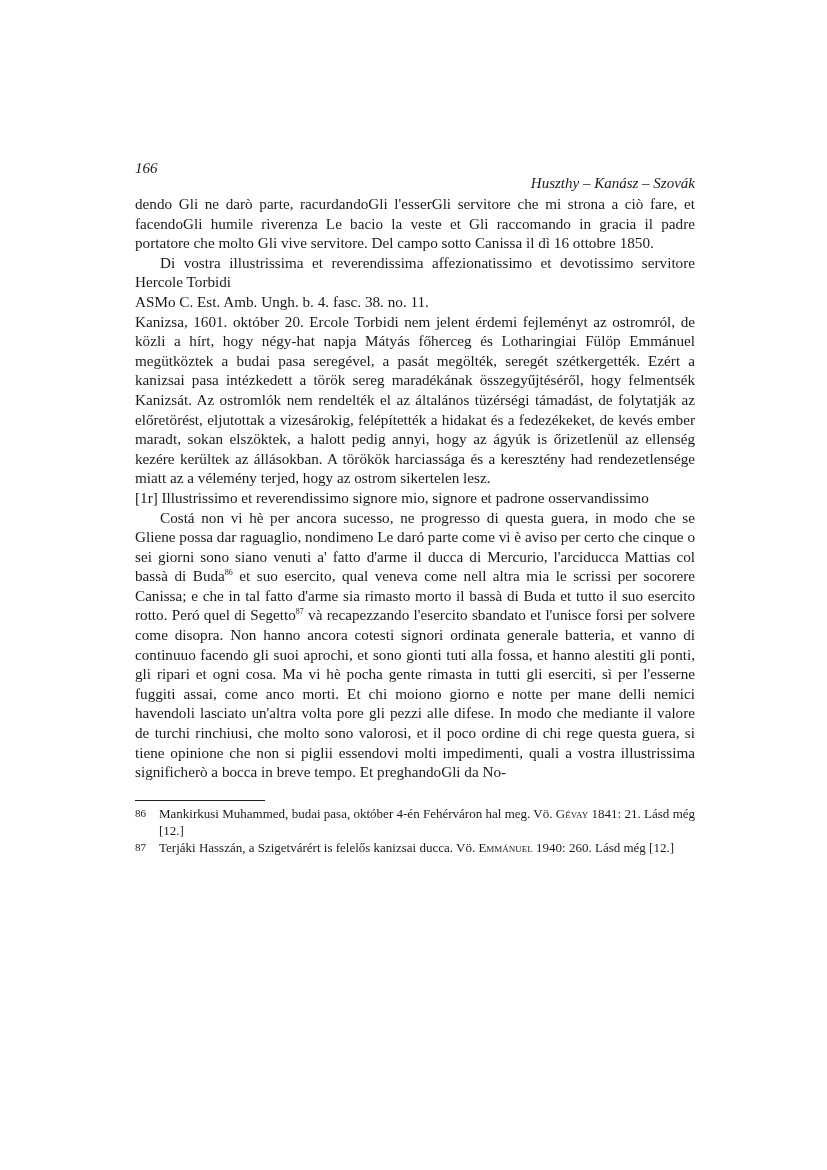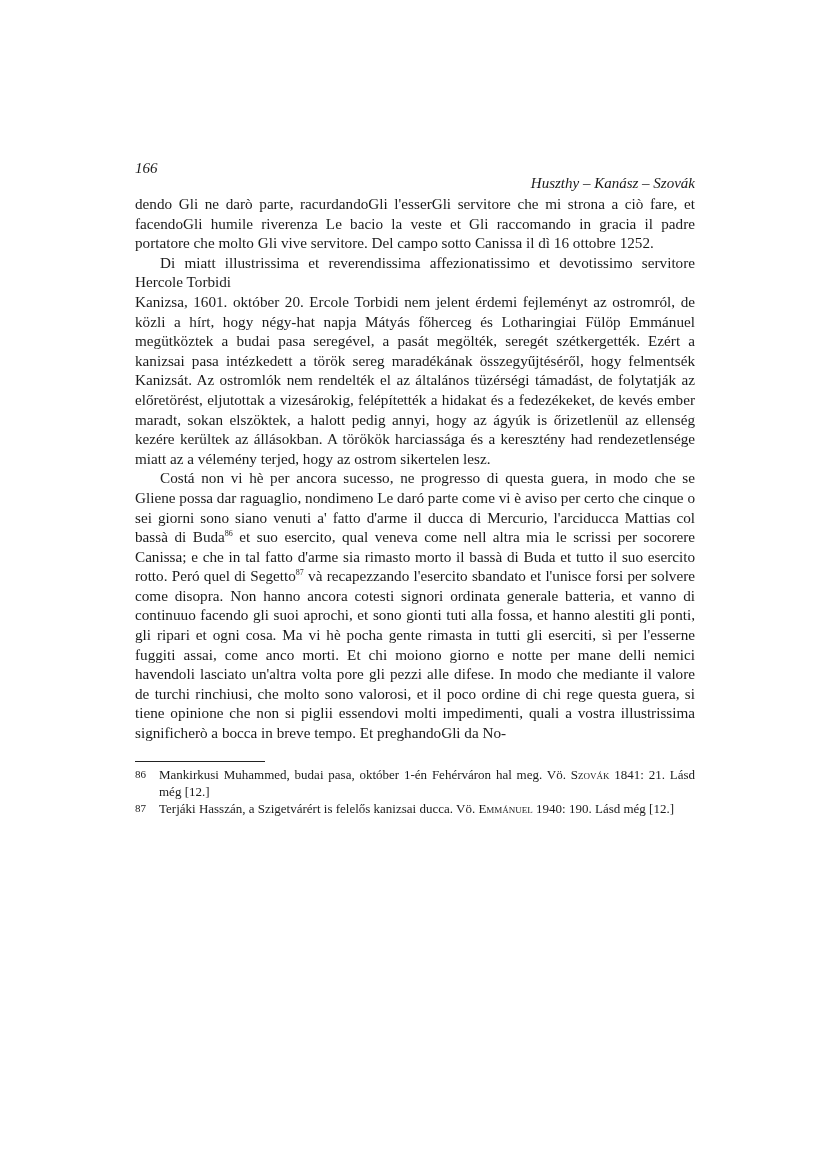--- a/index.html
+++ b/index.html
@@ -27,33 +27,35 @@
 <body>
 
 <div class="page">
 
   <div class="running-head">
     <span class="page-number">166</span>
     <span class="running-title">Huszthy – Kanász – Szovák</span>
   </div>
 
   <div class="body">
-    <p>dendo Gli ne darò parte, racurdandoGli l'esserGli servitore che mi strona a ciò fare, et facendoGli humile riverenza Le bacio la veste et Gli raccomando in gracia il padre portatore che molto Gli vive servitore. Del campo sotto Canissa il dì 16 ottobre 1252.</p>
-    <p class="indent signature">Di miatt illustrissima et reverendissima affezionatissimo et devotissimo servitore Hercole Torbidi</p>
+    <p>dendo Gli ne darò parte, racurdandoGli l'esserGli servitore che mi strona a ciò fare, et facendoGli humile riverenza Le bacio la veste et Gli raccomando in gracia il padre portatore che molto Gli vive servitore. Del campo sotto Canissa il dì 16 ottobre 1850.</p>
+    <p class="indent signature">Di vostra illustrissima et reverendissima affezionatissimo et devotissimo servitore Hercole Torbidi</p>
 
+    <p>ASMo C. Est. Amb. Ungh. b. 4. fasc. 38. no. 11.</p>
     <p class="regest">Kanizsa, 1601. október 20. Ercole Torbidi nem jelent érdemi fejleményt az ostromról, de közli a hírt, hogy négy-hat napja Mátyás főherceg és Lotharingiai Fülöp Emmánuel megütköztek a budai pasa seregével, a pasát megölték, seregét szétkergették. Ezért a kanizsai pasa intézkedett a török sereg maradékának összegyűjtéséről, hogy felmentsék Kanizsát. Az ostromlók nem rendelték el az általános tüzérségi támadást, de folytatják az előretörést, eljutottak a vizesárokig, felépítették a hidakat és a fedezékeket, de kevés ember maradt, sokan elszöktek, a halott pedig annyi, hogy az ágyúk is őrizetlenül az ellenség kezére kerültek az állásokban. A törökök harciassága és a keresztény had rendezetlensége miatt az a vélemény terjed, hogy az ostrom sikertelen lesz.</p>
+    <p>[1r] Illustrissimo et reverendissimo signore mio, signore et padrone osservandissimo</p>
     <p class="indent"><span>Costá non vi hè per ancora sucesso, ne progresso di questa guera, in modo che se Gliene possa dar raguaglio, nondimeno Le daró parte come vi è aviso per certo che cinque o sei giorni sono siano venuti a' fatto d'arme il ducca di Mercurio, l'arciducca Mattias col bassà di Buda</span><sup>86</sup><span> et suo esercito, qual veneva come nell altra mia le scrissi per socorere Canissa; e che in tal fatto d'arme sia rimasto morto il bassà di Buda et tutto il suo esercito rotto. Peró quel di Segetto</span><sup>87</sup><span> và recapezzando l'esercito sbandato et l'unisce forsi per solvere come disopra. Non hanno ancora cotesti signori ordinata generale batteria, et vanno di continuuo facendo gli suoi aprochi, et sono gionti tuti alla fossa, et hanno alestiti gli ponti, gli ripari et ogni cosa. Ma vi hè pocha gente rimasta in tutti gli eserciti, sì per l'esserne fuggiti assai, come anco morti. Et chi moiono giorno e notte per mane delli nemici havendoli lasciato un'altra volta pore gli pezzi alle difese. In modo che mediante il valore de turchi rinchiusi, che molto sono valorosi, et il poco ordine di chi rege questa guera, si tiene opinione che non si piglii essendovi molti impedimenti, quali a vostra illustrissima significherò a bocca in breve tempo. Et preghandoGli da No-</span></p>
   </div>
 
   <div class="fn-rule"></div>
 
   <div class="footnotes">
     <div class="fn">
       <span class="fn-num">86</span>
-      <span class="fn-text"><span>Mankirkusi Muhammed, budai pasa, október 1-én Fehérváron hal meg. Vö. </span><span class="sc">Szovák</span><span> 1841: 21. Lásd még [12.]</span></span>
+      <span class="fn-text"><span>Mankirkusi Muhammed, budai pasa, október 4-én Fehérváron hal meg. Vö. </span><span class="sc">Gévay</span><span> 1841: 21. Lásd még [12.]</span></span>
     </div>
     <div class="fn">
       <span class="fn-num">87</span>
-      <span class="fn-text"><span>Terjáki Hasszán, a Szigetvárért is felelős kanizsai ducca. Vö. </span><span class="sc">Emmánuel</span><span> 1940: 190. Lásd még [12.]</span></span>
+      <span class="fn-text"><span>Terjáki Hasszán, a Szigetvárért is felelős kanizsai ducca. Vö. </span><span class="sc">Emmánuel</span><span> 1940: 260. Lásd még [12.]</span></span>
     </div>
   </div>
 
 </div>
 
 </body></html>

